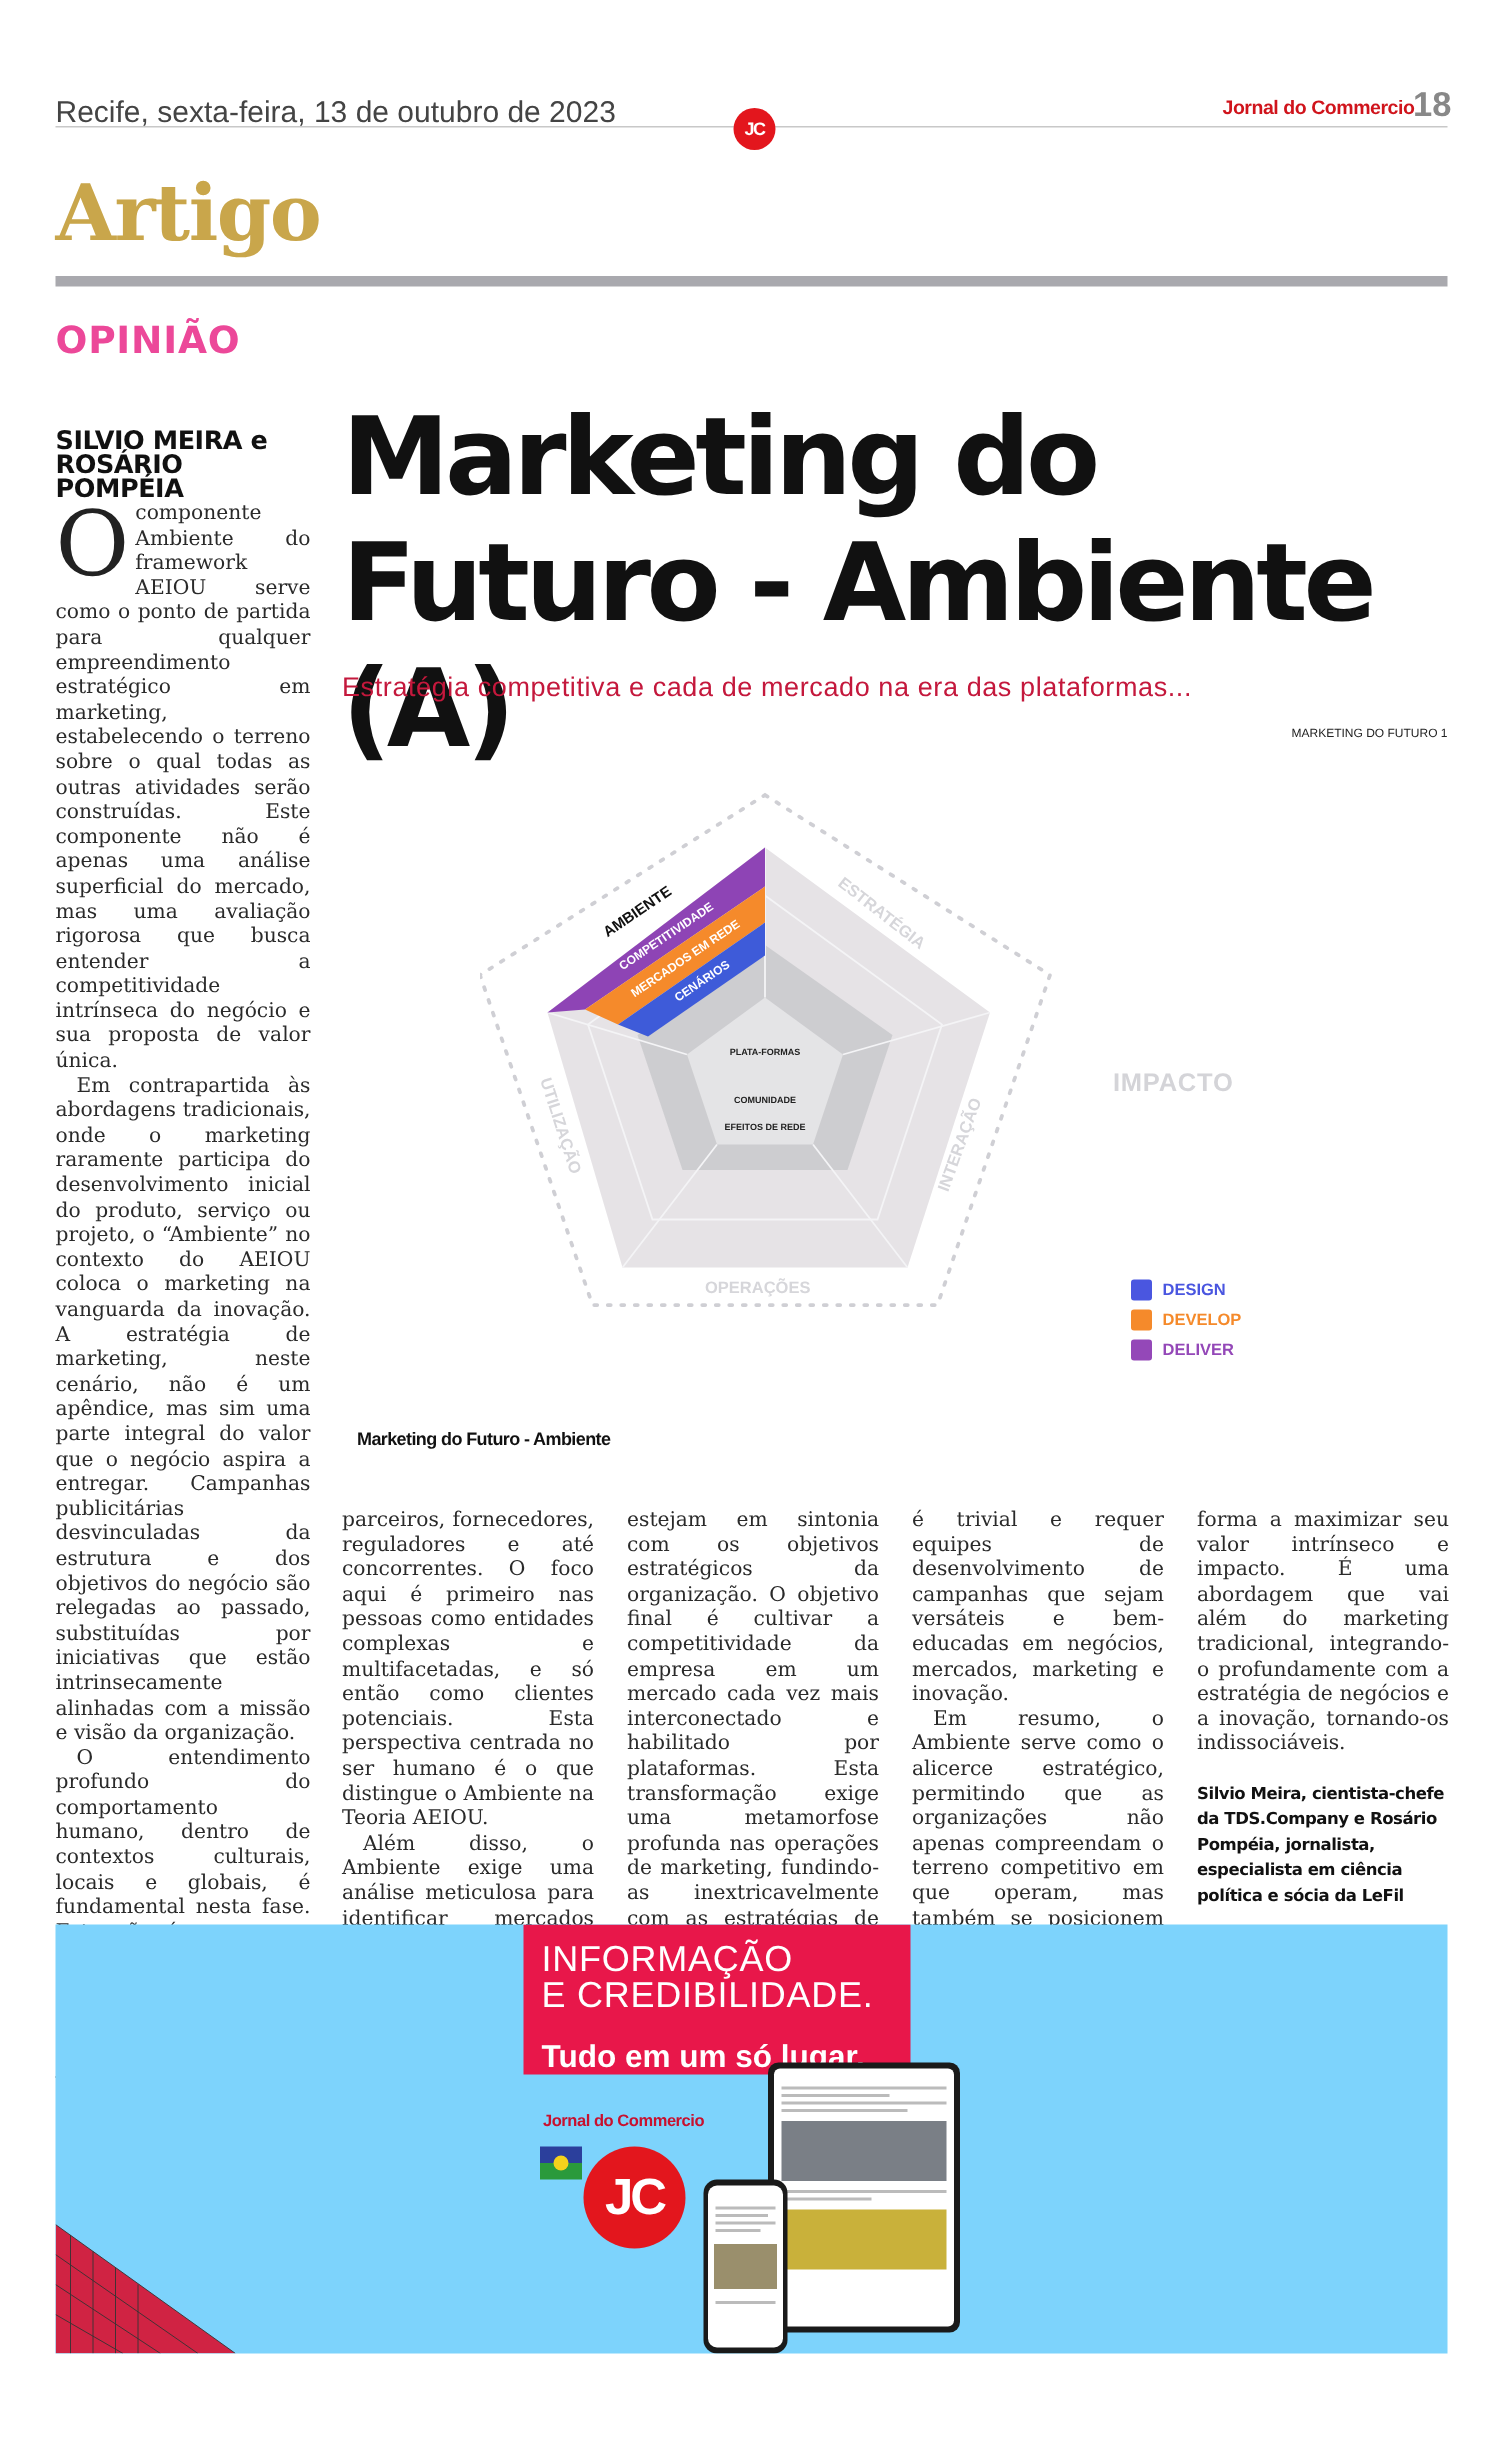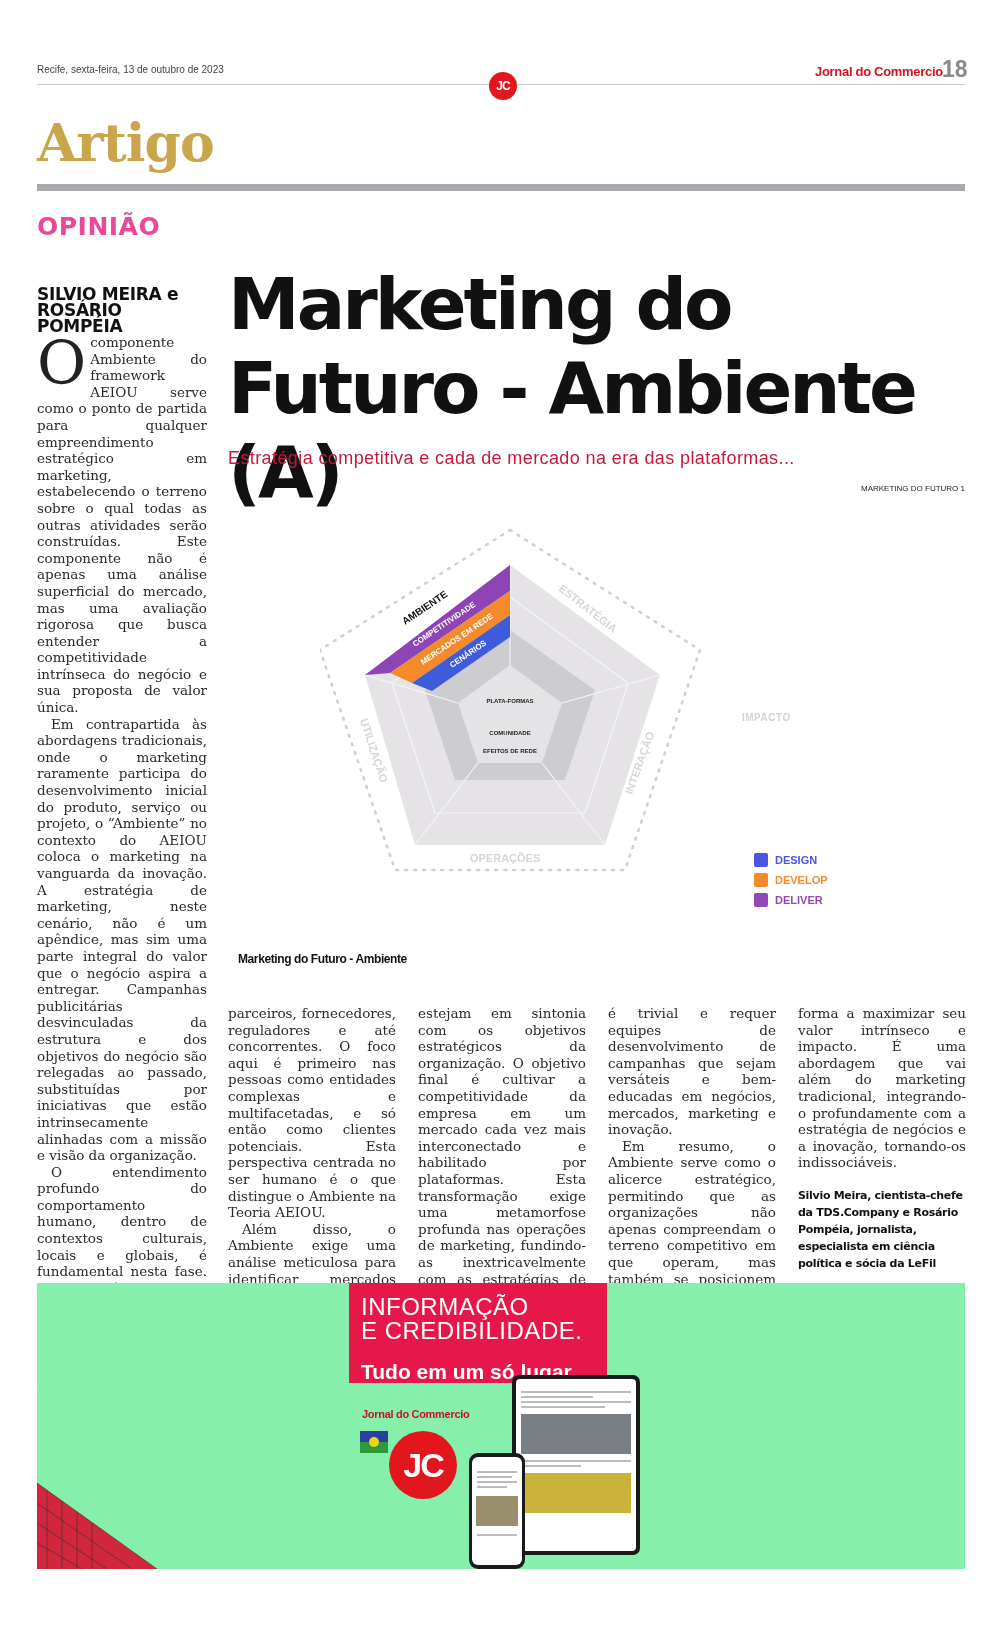--- a/index.html
+++ b/index.html
@@ -1,20 +1,20 @@
 <!DOCTYPE html>
 <html><head>
 <meta charset="utf-8">
 <style>
   html, body { margin: 0; padding: 0; background: #ffffff; }
   body { width: 1002px; height: 1625px; position: relative; overflow: hidden; font-family: "DejaVu Serif", serif; color: #222; }
   .abs { position: absolute; }
 
   
-  .hdr-date { left: 37px; top: 64px; font-family: "Liberation Sans", sans-serif; font-size: 10px; color: #444; }
+  .hdr-date { left: 37px; top: 64px; font-family: "Liberation Sans", sans-serif; font-size: 20px; color: #444; }
   .hdr-line { left: 37px; top: 84px; width: 928px; height: 1px; background: #c8c8c8; }
   .hdr-logo { left: 489px; top: 72px; width: 28px; height: 28px; border-radius: 50%; background: #e3161d; color: #fff; font-family: "Liberation Sans", sans-serif; font-weight: bold; font-size: 12px; display: flex; align-items: center; justify-content: center; letter-spacing: -1px; }
   .hdr-paper { left: 815px; top: 64px; font-family: "Liberation Sans", sans-serif; font-weight: bold; font-size: 13px; color: #d0141c; letter-spacing: -0.3px; }
   .hdr-page { left: 942px; top: 56px; font-family: "Liberation Sans", sans-serif; font-weight: bold; font-size: 23px; color: #888; }
 
   .section { left: 37px; top: 112px; font-family: "DejaVu Serif", serif; font-weight: bold; font-size: 52px; color: #c9a64b; letter-spacing: -1px; }
   .section-bar { left: 37px; top: 184px; width: 928px; height: 7px; background: #a9a9ae; }
   .kicker { left: 37px; top: 212px; font-family: "DejaVu Sans", sans-serif; font-weight: bold; font-size: 25px; color: #ec4899; letter-spacing: 0.5px; }
 
   .byline { left: 37px; top: 286px; width: 170px; font-family: "DejaVu Sans", sans-serif; font-weight: bold; font-size: 17px; line-height: 16px; color: #111; letter-spacing: -0.3px; }
@@ -34,24 +34,24 @@
   .col5 { left: 798px; top: 1005px; width: 168px; }
   .dropcap { float: left; font-size: 60px; line-height: 50px; margin: 4px 4px 0 0; font-family: "DejaVu Serif", serif; color: #222; }
   .sig { margin-top: 16px; font-family: "DejaVu Sans", sans-serif; font-weight: bold; font-size: 11px; line-height: 17px; color: #111; text-align: left; letter-spacing: -0.3px; }
 
   
   .diagram { left: 320px; top: 525px; width: 420px; height: 390px; }
   .fig-caption { left: 238px; top: 952px; font-family: "Liberation Sans", sans-serif; font-weight: bold; font-size: 12px; color: #111; letter-spacing: -0.4px; }
   .legend { left: 754px; top: 850px; font-family: "Liberation Sans", sans-serif; font-weight: bold; font-size: 11px; }
   .legend-item { display: flex; align-items: center; height: 20px; }
   .legend-swatch { width: 14px; height: 14px; border-radius: 2px; margin-right: 7px; }
-  .impacto { left: 742px; top: 712px; font-family: "Liberation Sans", sans-serif; font-weight: bold; font-size: 10px; color: #d4d4d8; letter-spacing: 0.5px; }
-
-  
-  .ad { left: 37px; top: 1283px; width: 928px; height: 286px; background: #86efac; overflow: hidden; }
+  .impacto { left: 742px; top: 712px; font-family: "Liberation Sans", sans-serif; font-weight: bold; font-size: 17px; color: #d4d4d8; letter-spacing: 0.5px; }
+
+  
+  .ad { left: 37px; top: 1283px; width: 928px; height: 286px; background: #7dd3fc; overflow: hidden; }
   .ad-box { left: 312px; top: 0px; width: 258px; height: 100px; background: #e8174a; color: #fff; font-family: "Liberation Sans", sans-serif; padding: 12px 12px 0 12px; box-sizing: border-box; }
   .ad-l1 { font-size: 24px; line-height: 24px; letter-spacing: 0.5px; }
   .ad-l3 { font-size: 21px; font-weight: bold; line-height: 26px; margin-top: 16px; }
   .ad-brand { left: 325px; top: 125px; font-family: "Liberation Sans", sans-serif; font-weight: bold; font-size: 11px; color: #c8102e; letter-spacing: -0.3px; }
   .ad-jc { left: 352px; top: 148px; width: 68px; height: 68px; border-radius: 50%; background: #e3161d; color: #fff; font-family: "Liberation Sans", sans-serif; font-weight: bold; font-size: 34px; display: flex; align-items: center; justify-content: center; letter-spacing: -2px; }
   .ad-flag { left: 323px; top: 148px; width: 28px; height: 22px; background: linear-gradient(180deg,#2b3f9c 0 50%,#2a9a3c 50% 100%); }
   .ad-flag::after { content:""; position:absolute; left:9px; top:6px; width:10px; height:10px; border-radius:50%; background:#f4d21c; }
   .tablet { left: 475px; top: 92px; width: 128px; height: 180px; background: #1a1a1a; border-radius: 7px; }
   .tablet-screen { left: 4px; top: 4px; width: 120px; height: 172px; background: #fff; border-radius: 4px; overflow: hidden; }
   .phone { left: 432px; top: 170px; width: 56px; height: 116px; background: #1a1a1a; border-radius: 9px; }

